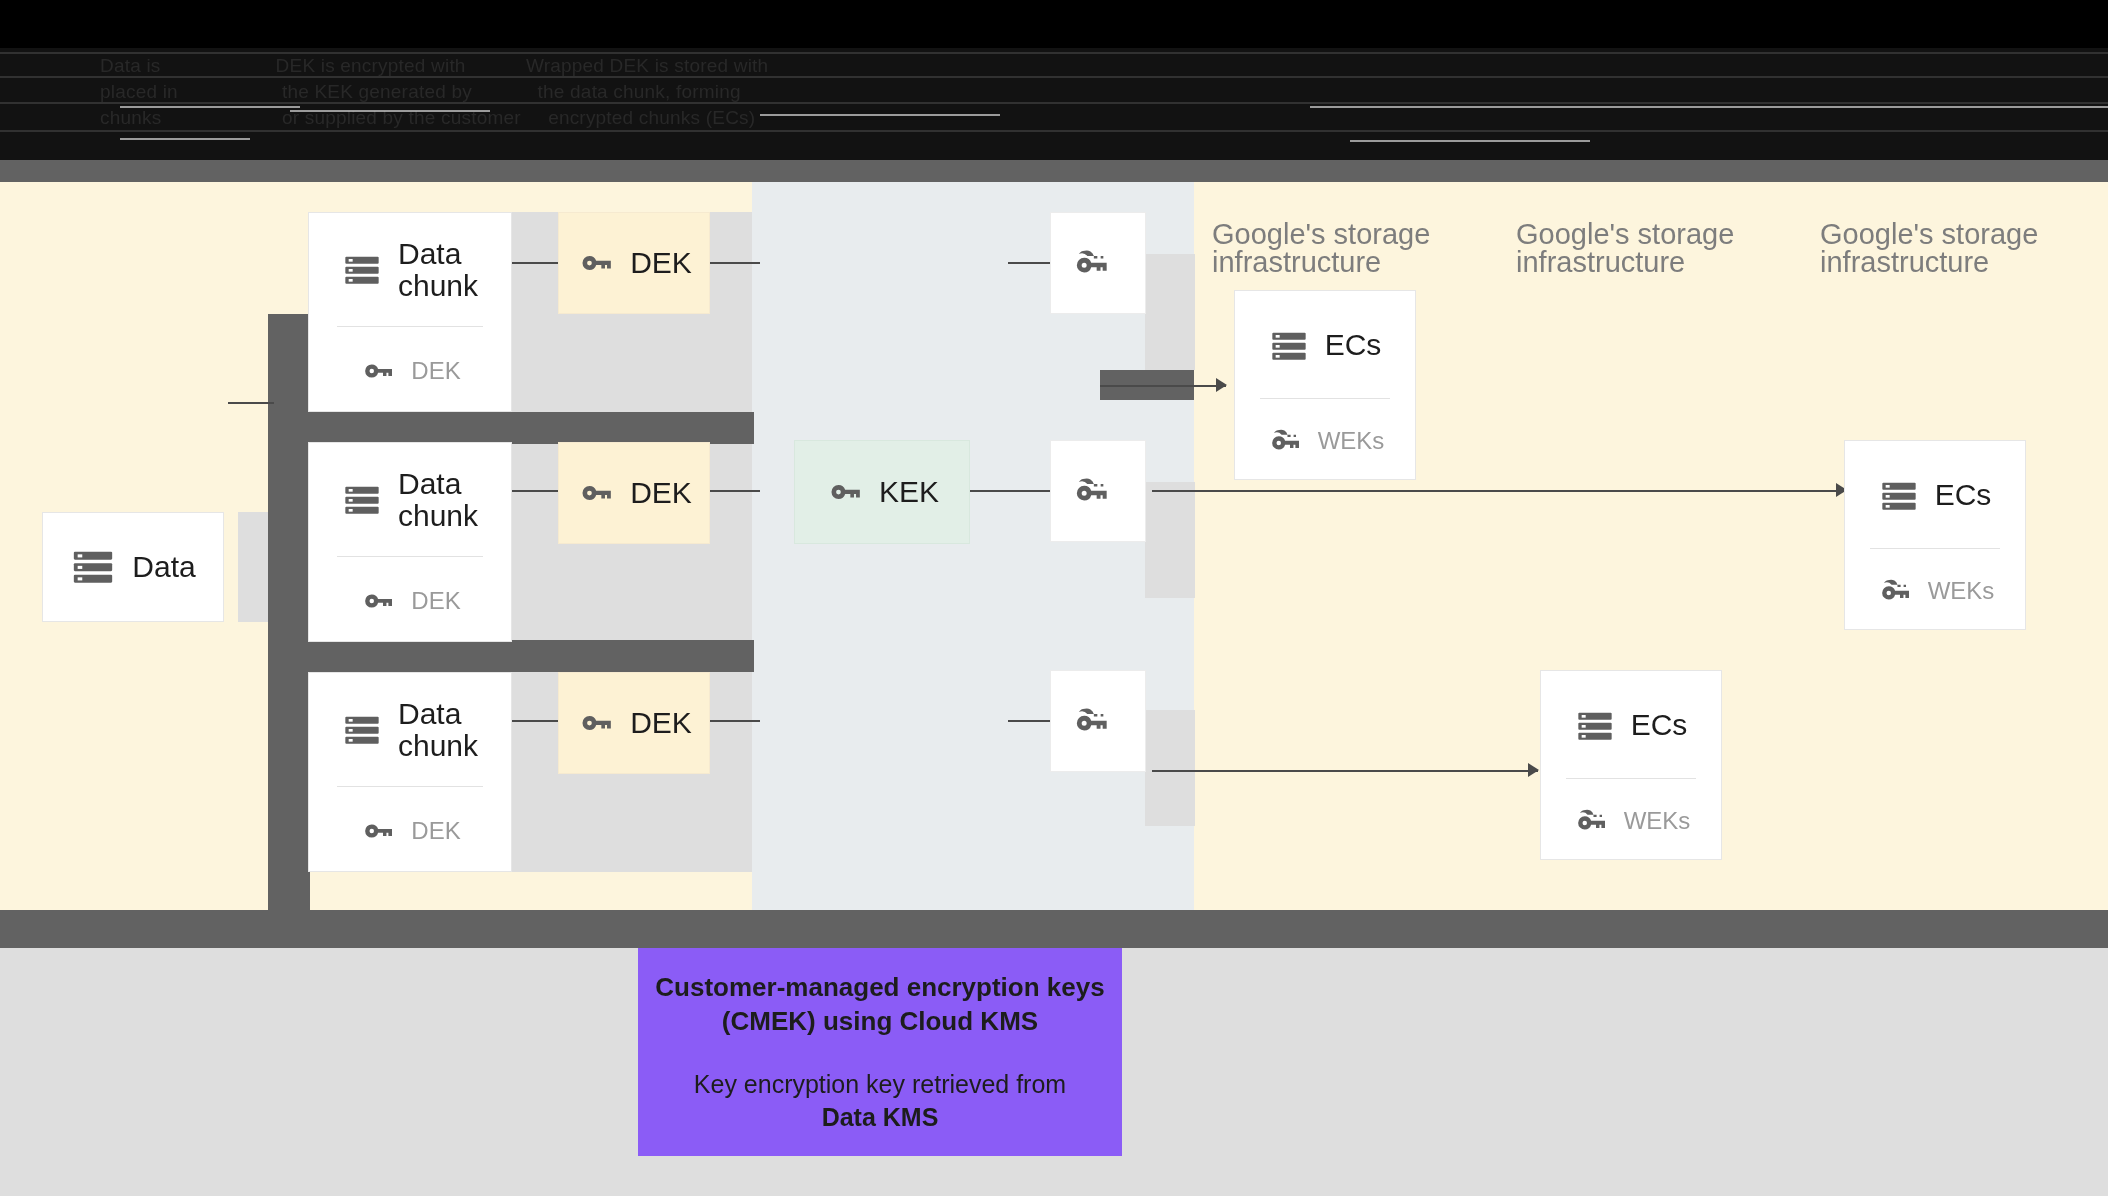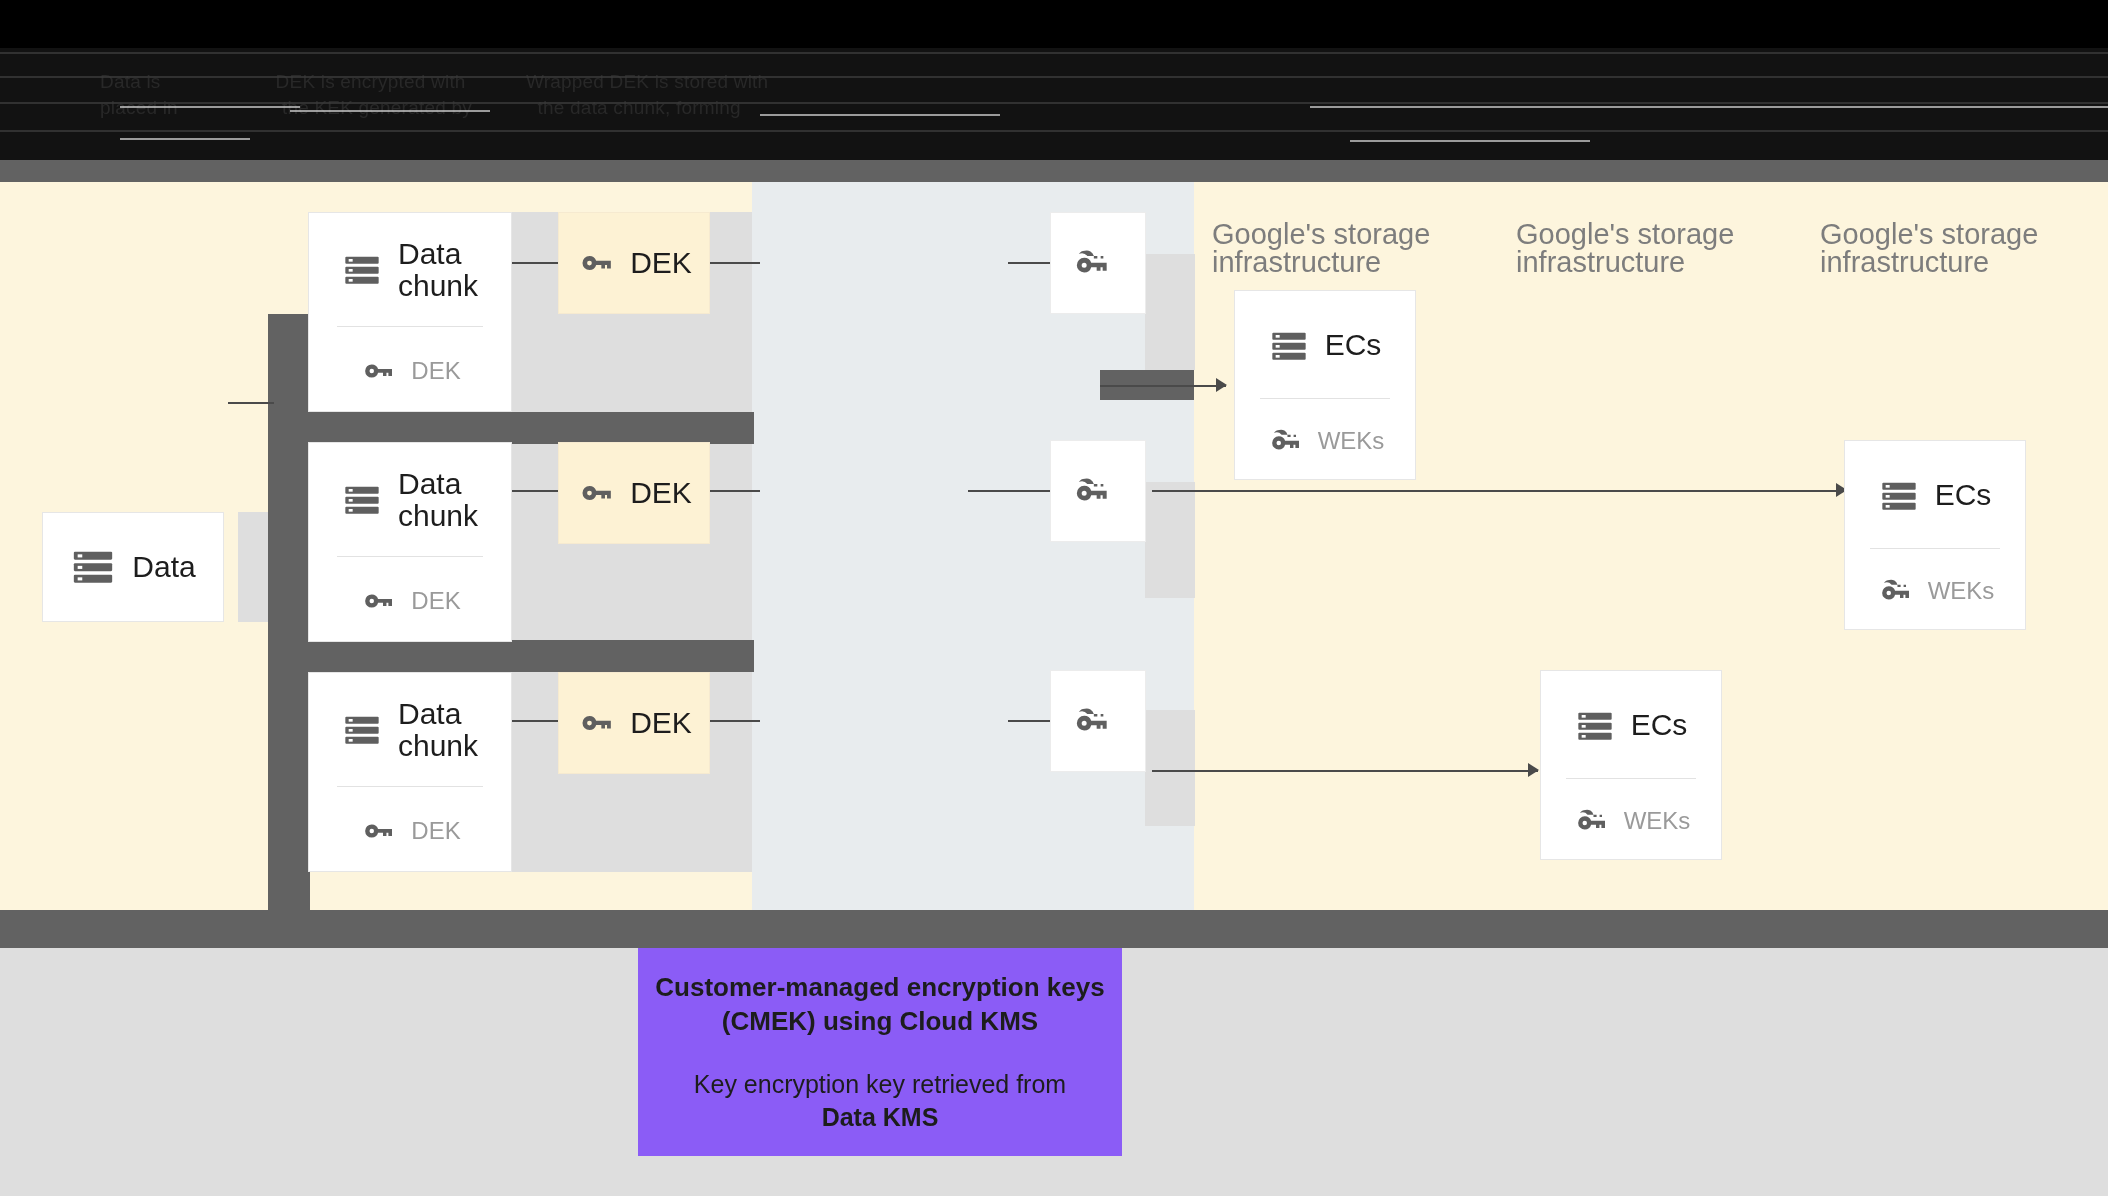--- a/index.html
+++ b/index.html
@@ -3,21 +3,21 @@
 <meta charset="utf-8">
 <style>
   html,body{margin:0;padding:0;background:#fff;}
   body{font-family:"Liberation Sans","DejaVu Sans",sans-serif;}
   #page{position:relative;width:2108px;height:1196px;overflow:hidden;background:#ffffff;}
 
   
   .banner{position:absolute;left:0;top:0;width:2108px;height:160px;background:#000;}
   .banner-inner{position:absolute;left:0;top:48px;width:2108px;height:112px;background:#121212;}
   .banner-line{position:absolute;color:#2a2a2a;font-size:19px;line-height:24px;white-space:pre;
-               letter-spacing:.2px;opacity:.92;margin-top:16px;}
+               letter-spacing:.2px;opacity:.92;}
   .bl-strike{position:absolute;height:2px;background:#3a3a3a;opacity:.8;}
   .bl-hi{position:absolute;height:2px;background:#c9c9c9;opacity:.75;}
 
   
   .sepbar{position:absolute;background:#626262;}
 
   
   .canvas{position:absolute;left:0;top:182px;width:2108px;height:728px;background:#fdf5dd;}
   .band{position:absolute;top:0;height:728px;}
   .band-kek{background:#e8ecee;}
@@ -68,20 +68,21 @@
 </style>
 </head>
 <body>
 
 <div id="page">
 
   <div class="banner">
     <div class="banner-inner">
       <div class="banner-line" style="left:100px;top:6px;">Data is                     DEK is encrypted with           Wrapped DEK is stored with</div>
       <div class="banner-line" style="left:100px;top:32px;">placed in                   the KEK generated by            the data chunk, forming</div>
+      <div class="banner-line" style="left:100px;top:58px;">chunks                      or supplied by the customer     encrypted chunks (ECs)</div>
 
       <div class="bl-strike" style="left:0px;top:4px;width:2108px;"></div>
       <div class="bl-strike" style="left:0px;top:28px;width:2108px;"></div>
       <div class="bl-strike" style="left:0px;top:54px;width:2108px;"></div>
       <div class="bl-strike" style="left:0px;top:82px;width:2108px;"></div>
       <div class="bl-hi" style="left:120px;top:58px;width:180px;"></div>
       <div class="bl-hi" style="left:290px;top:62px;width:200px;"></div>
       <div class="bl-hi" style="left:120px;top:90px;width:130px;"></div>
       <div class="bl-hi" style="left:760px;top:66px;width:240px;"></div>
       <div class="bl-hi" style="left:1310px;top:58px;width:1030px;"></div>
@@ -247,20 +248,28 @@
 
     <div class="tile tile-dek" style="left:558px;top:490px;width:152px;height:102px;">
       <span class="ico">
         <svg width="38" height="38" viewBox="0 0 24 24" fill="#5f5f5f">
           <path d="M8.5 7.6a4.4 4.4 0 1 0 0 8.8 4.4 4.4 0 0 0 4.23-3.2H16v2.2h2.3v-2.2h1.3v2.2H22V10.6h-9.27A4.41 4.41 0 0 0 8.5 7.6zm0 2.9a1.5 1.5 0 1 1 0 3 1.5 1.5 0 0 1 0-3z"></path>
         </svg>
       </span>
       <span class="tile-label">DEK</span>
     </div>
 
+    <div class="tile tile-kek" style="left:794px;top:258px;width:176px;height:104px;">
+      <span class="ico">
+        <svg width="38" height="38" viewBox="0 0 24 24" fill="#5f5f5f">
+          <path d="M8.5 7.6a4.4 4.4 0 1 0 0 8.8 4.4 4.4 0 0 0 4.23-3.2H16v2.2h2.3v-2.2h1.3v2.2H22V10.6h-9.27A4.41 4.41 0 0 0 8.5 7.6zm0 2.9a1.5 1.5 0 1 1 0 3 1.5 1.5 0 0 1 0-3z"></path>
+        </svg>
+      </span>
+      <span class="tile-label">KEK</span>
+    </div>
 
     <div class="tile tile-wek" style="left:1050px;top:30px;width:96px;height:102px;">
       <span class="ico">
         <svg width="40" height="40" viewBox="0 0 24 24" fill="#5f5f5f">
           <path d="M8.9 4.6a4.2 4.2 0 0 0-3.6 2.02 4.4 4.4 0 0 1 5.1 1.2H20v1.5h-1.6v-1.5h-2.0v1.5h-2.1V7.82A4.4 4.4 0 0 0 8.9 4.6z"></path>
           <path d="M8.5 8.9a4.4 4.4 0 1 0 0 8.8 4.4 4.4 0 0 0 4.23-3.2H16v2.2h2.3v-2.2h1.3v2.2H22V11.9h-9.27A4.41 4.41 0 0 0 8.5 8.9zm0 2.9a1.5 1.5 0 1 1 0 3 1.5 1.5 0 0 1 0-3z"></path>
         </svg>
       </span>
       <span class="tile-label"></span>
     </div>

